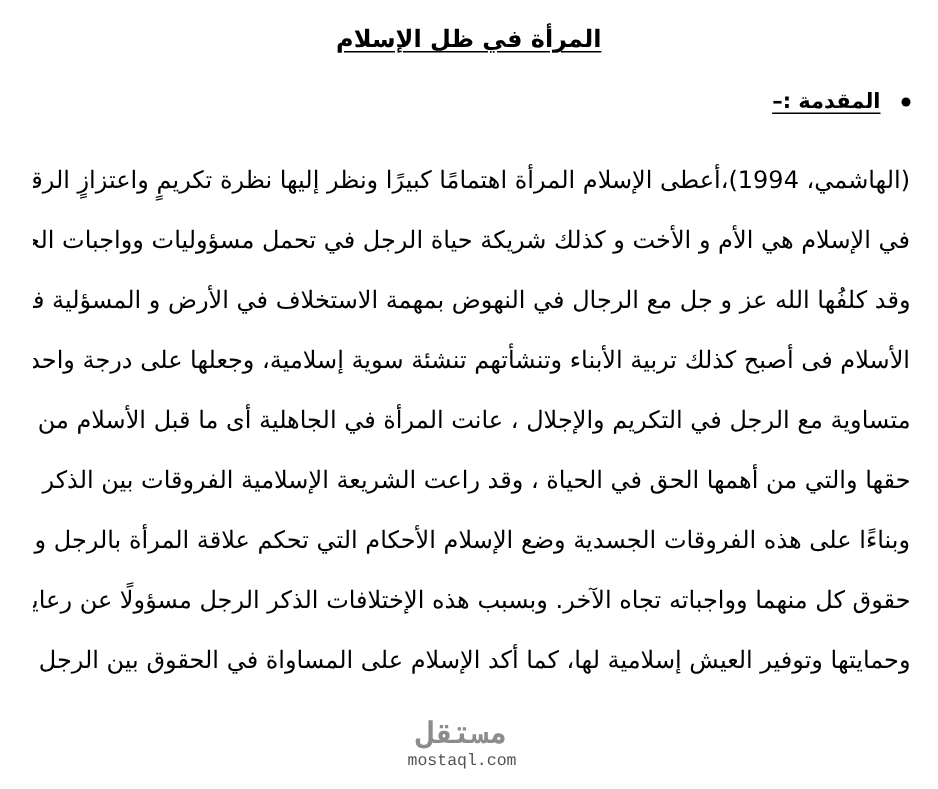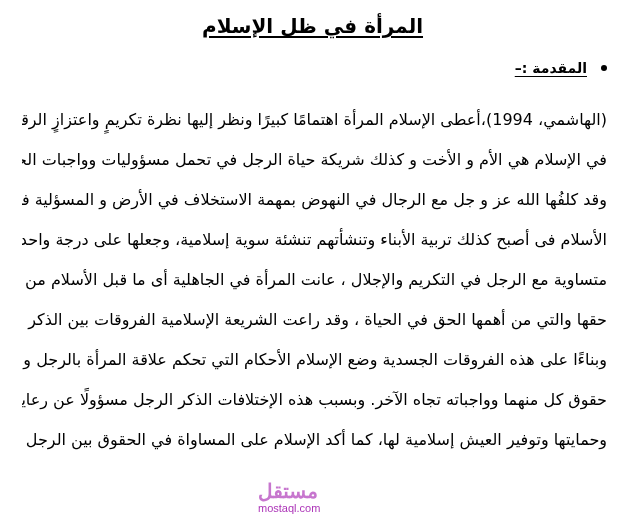--- a/index.html
+++ b/index.html
@@ -23,21 +23,21 @@
     }
     .title {
       position: absolute;
       top: 14px;
       left: 0;
       width: 625px;
       text-align: center;
       direction: rtl;
       font-family: "DejaVu Sans", sans-serif;
       font-weight: bold;
-      font-size: 20px;
+      font-size: 16px;
       line-height: 24px;
     }
     .title span {
       text-decoration: underline;
       text-underline-offset: 3px;
     }
     .section-heading {
       position: absolute;
       top: 56px;
       right: 18px;
@@ -78,23 +78,23 @@
       overflow: hidden;
     }
     .body-text .line.last {
       text-align-last: right;
     }
     .watermark {
       position: absolute;
       top: 480px;
       left: 258px;
       width: 100px;
-      text-align: left;
-      color: #a21caf;
-      font-family: Liberation Sans, sans-serif;
+      text-align: center;
+      color: #404040;
+      font-family: Liberation Mono, monospace;
       pointer-events: none;
     }
     .watermark .wm-ar {
       font-size: 20px;
       font-weight: bold;
       line-height: 22px;
       direction: rtl;
       opacity: 0.6;
     }
     .watermark .wm-en {

